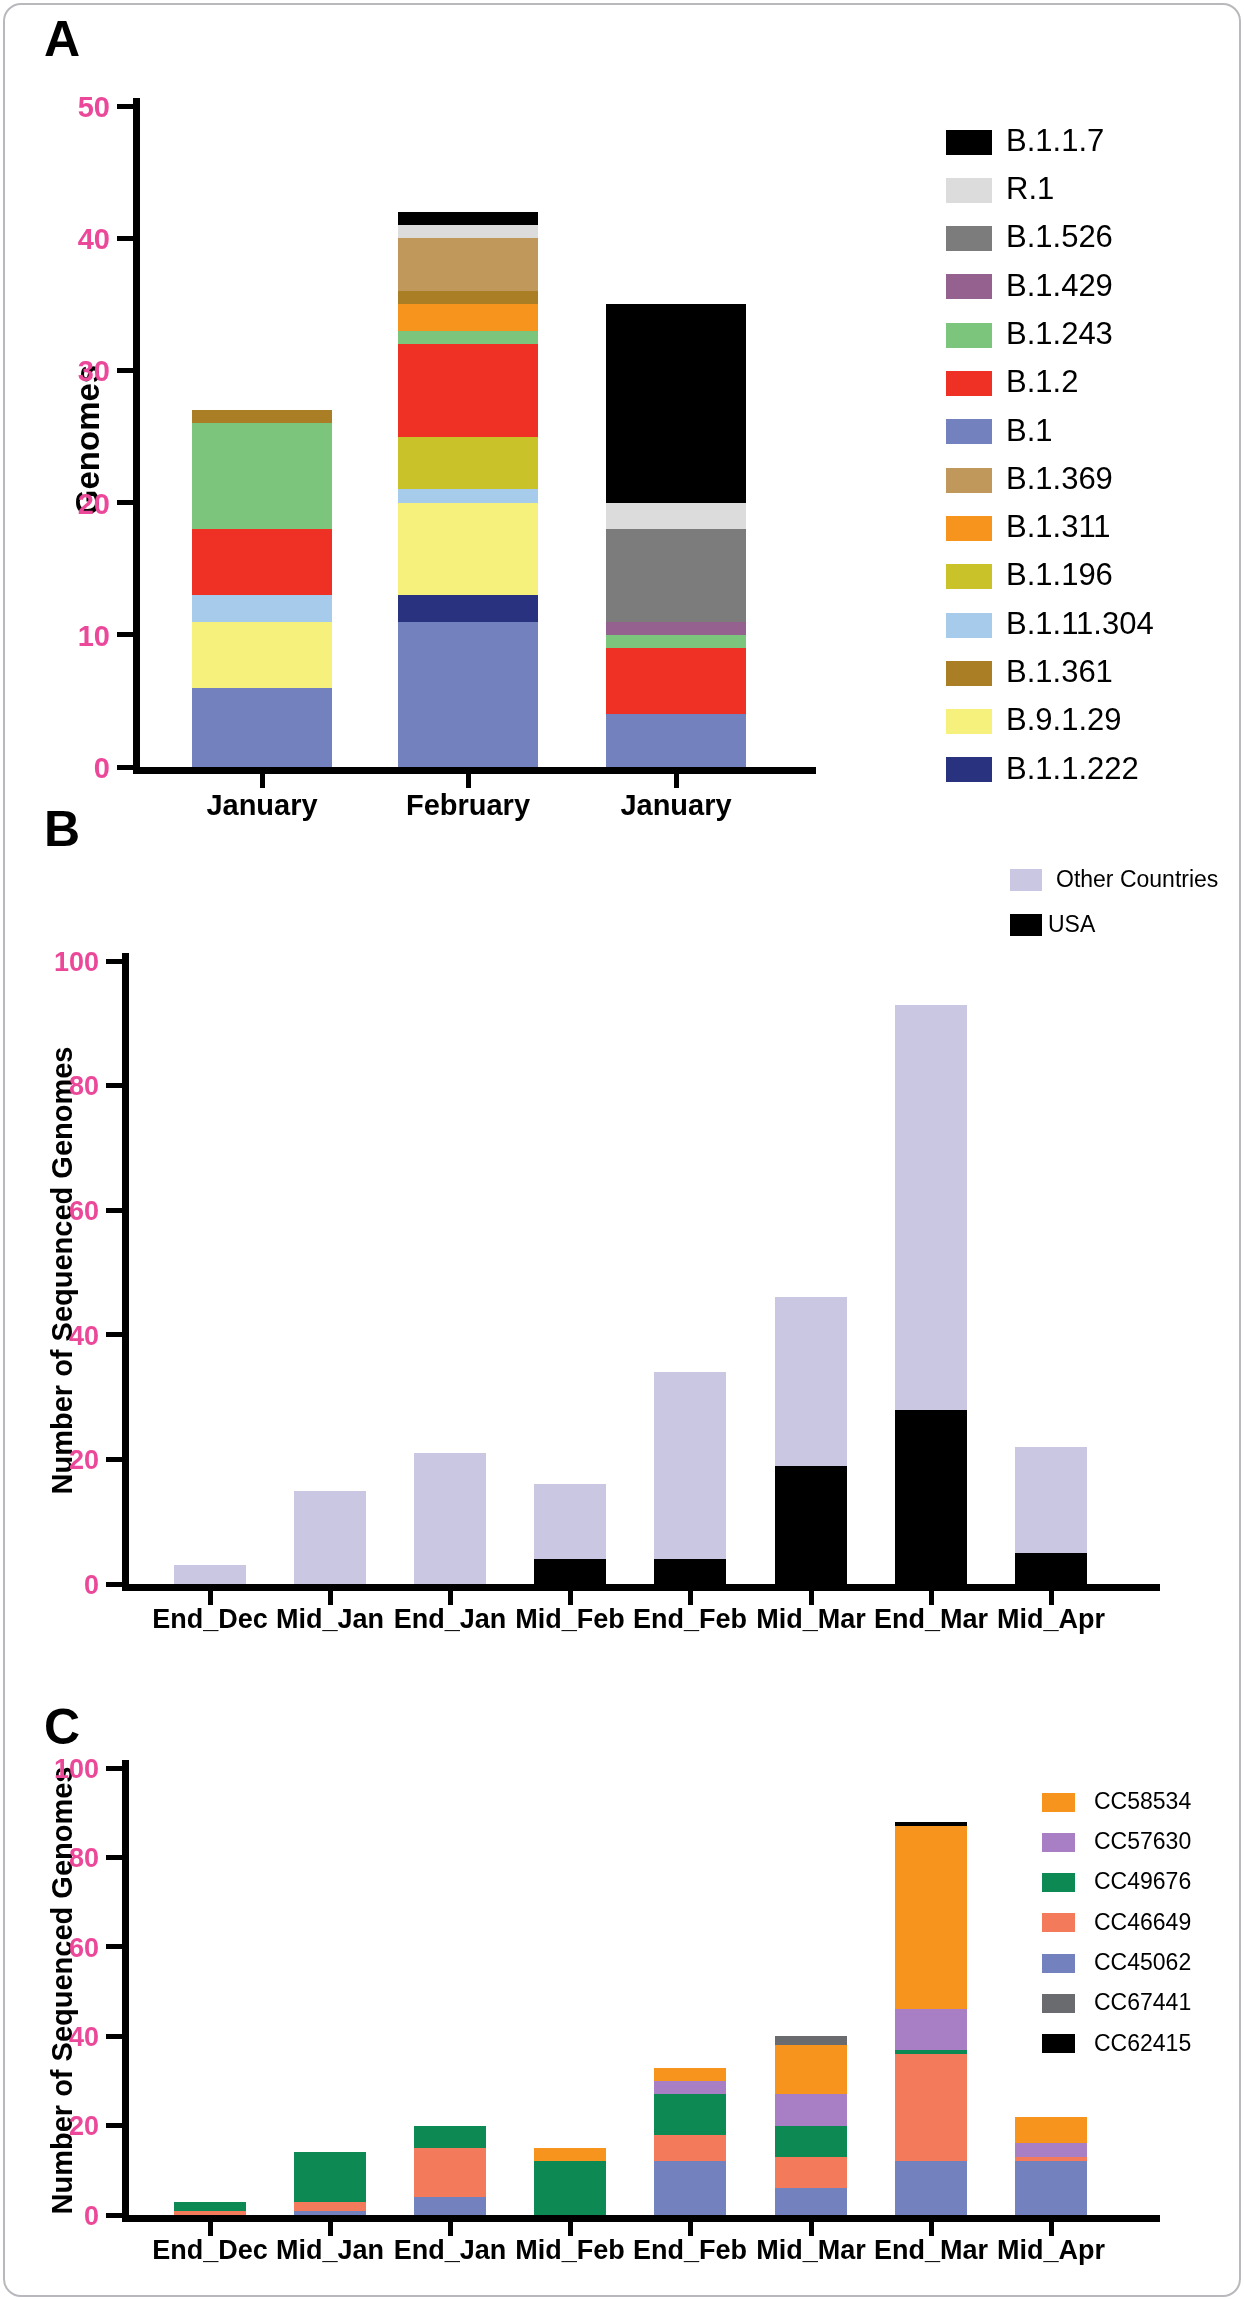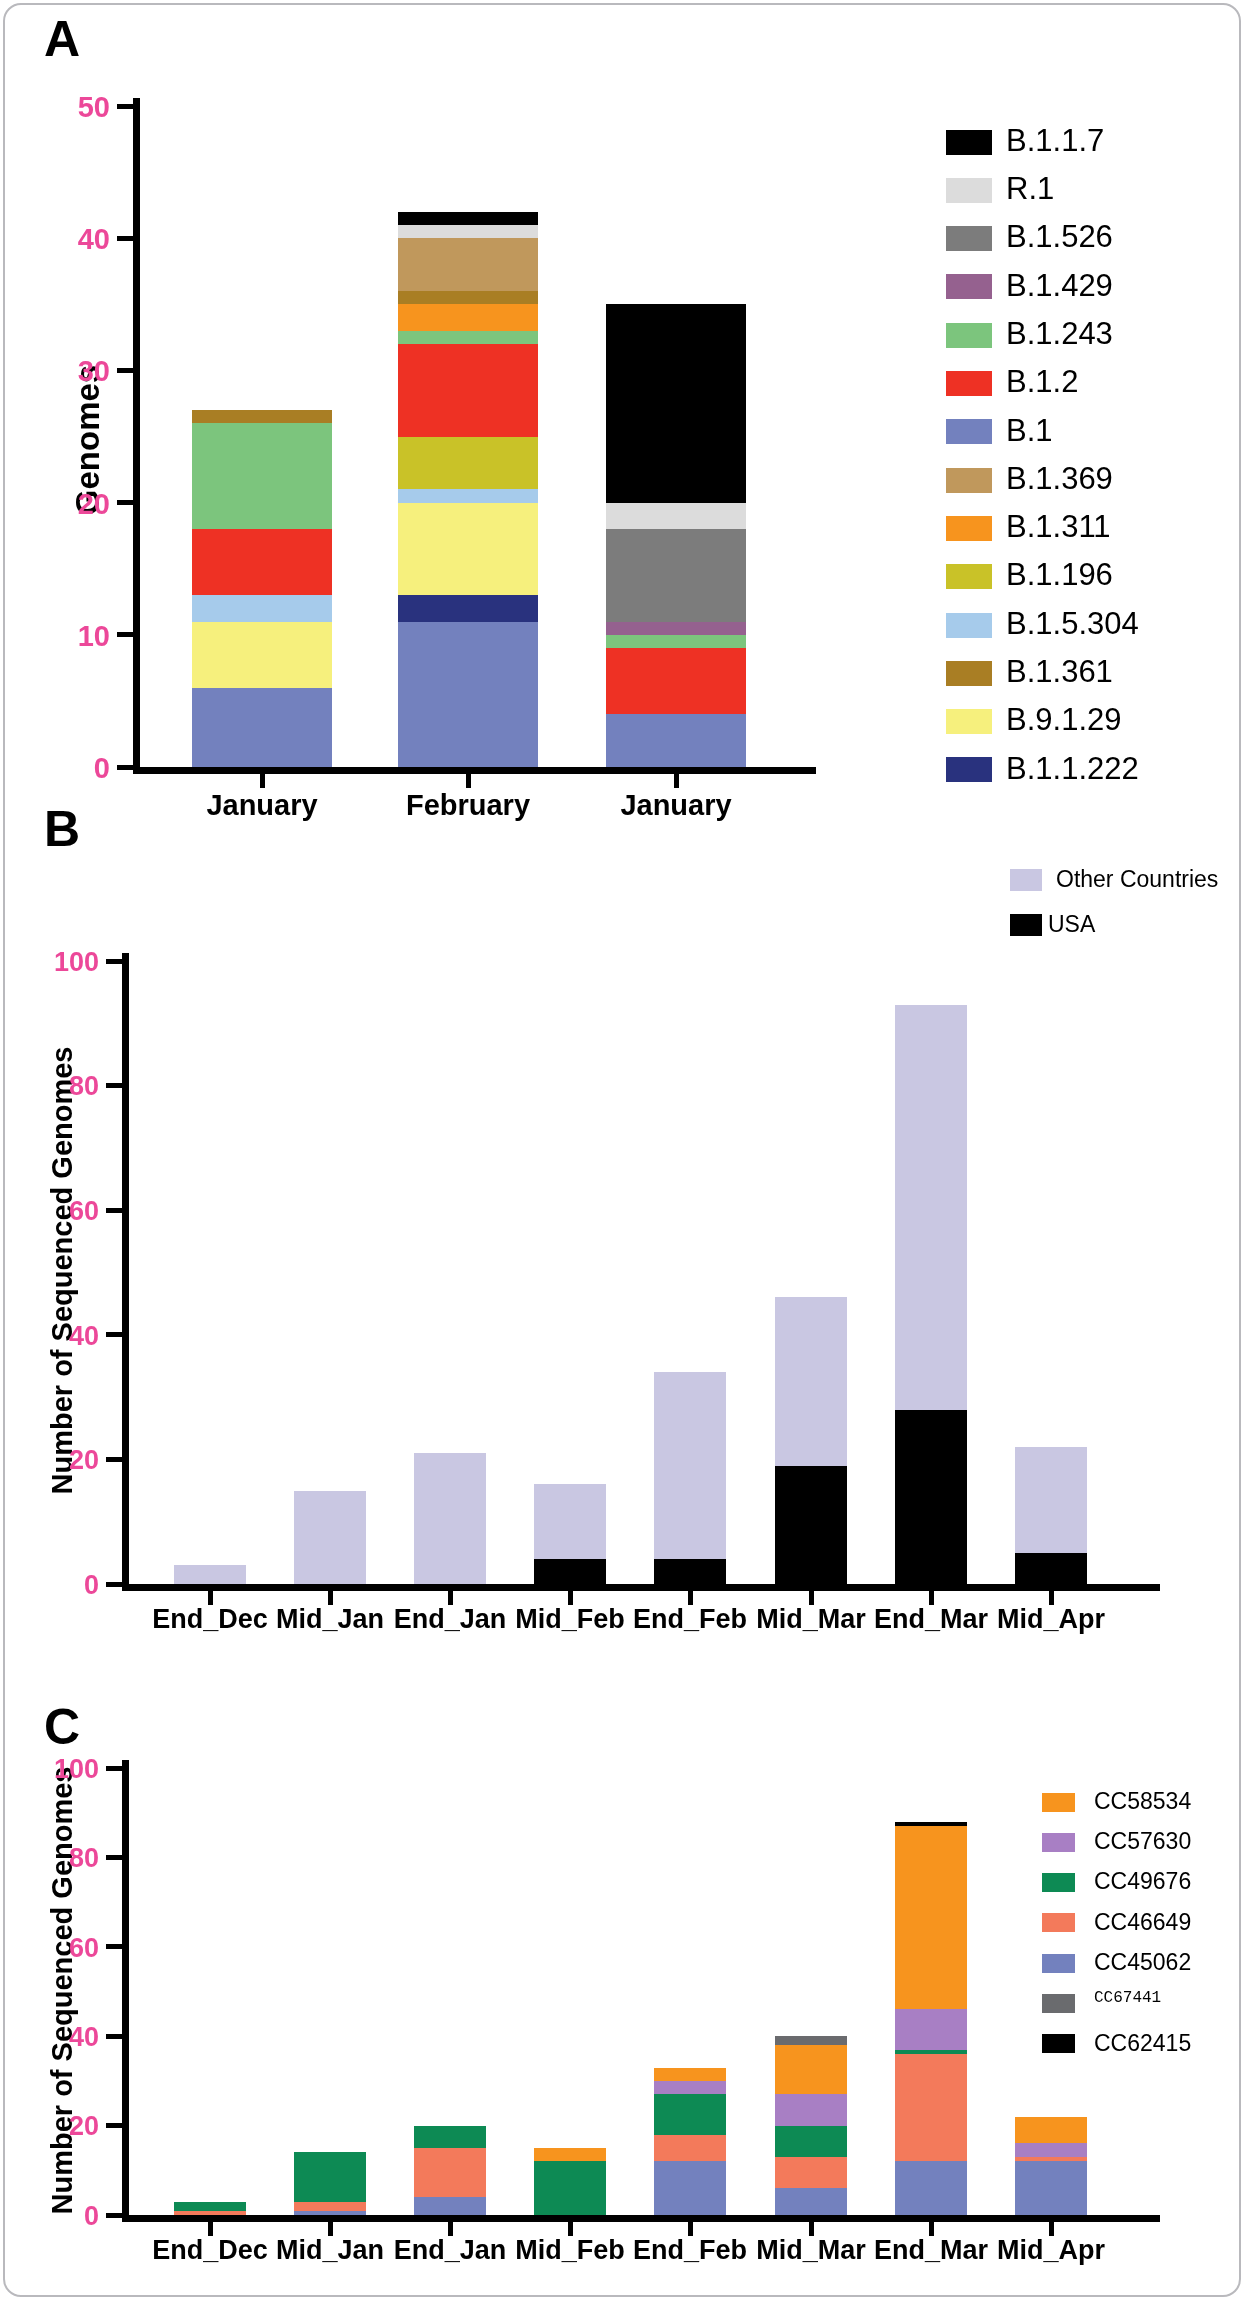--- a/index.html
+++ b/index.html
@@ -245,21 +245,21 @@
       <div class="legend-text" style="left: 1006px; top: 364.28px; font-size: 31px;">B.1.2</div>
       <div class="legend-swatch" style="left: 946px; top: 419.3px; width: 46px; height: 25px; background: rgb(115, 129, 190);"></div>
       <div class="legend-text" style="left: 1006px; top: 412.58px; font-size: 31px;">B.1</div>
       <div class="legend-swatch" style="left: 946px; top: 467.6px; width: 46px; height: 25px; background: rgb(192, 152, 92);"></div>
       <div class="legend-text" style="left: 1006px; top: 460.88px; font-size: 31px;">B.1.369</div>
       <div class="legend-swatch" style="left: 946px; top: 515.9px; width: 46px; height: 25px; background: rgb(247, 148, 30);"></div>
       <div class="legend-text" style="left: 1006px; top: 509.18px; font-size: 31px;">B.1.311</div>
       <div class="legend-swatch" style="left: 946px; top: 564.2px; width: 46px; height: 25px; background: rgb(201, 194, 40);"></div>
       <div class="legend-text" style="left: 1006px; top: 557.48px; font-size: 31px;">B.1.196</div>
       <div class="legend-swatch" style="left: 946px; top: 612.5px; width: 46px; height: 25px; background: rgb(166, 203, 235);"></div>
-      <div class="legend-text" style="left: 1006px; top: 605.78px; font-size: 31px;">B.1.5.304</div>
+      <div class="legend-text" style="left: 1006px; top: 605.78px; font-size: 31px;">B.1.11.304</div>
       <div class="legend-swatch" style="left: 946px; top: 660.8px; width: 46px; height: 25px; background: rgb(169, 126, 36);"></div>
       <div class="legend-text" style="left: 1006px; top: 654.08px; font-size: 31px;">B.1.361</div>
       <div class="legend-swatch" style="left: 946px; top: 709.1px; width: 46px; height: 25px; background: rgb(246, 240, 125);"></div>
       <div class="legend-text" style="left: 1006px; top: 702.38px; font-size: 31px;">B.9.1.29</div>
       <div class="legend-swatch" style="left: 946px; top: 757.4px; width: 46px; height: 25px; background: rgb(41, 50, 126);"></div>
       <div class="legend-text" style="left: 1006px; top: 750.68px; font-size: 31px;">B.1.1.222</div>
     </div>
   <div id="legend-B">
       <div class="legend-swatch" style="left: 1010px; top: 869px; width: 32px; height: 22px; background: rgb(201, 199, 226);"></div>
       <div class="legend-text" style="left: 1048px; top: 865.74px; font-size: 23px; margin-left: 8px;">Other Countries</div>
@@ -271,17 +271,17 @@
       <div class="legend-text" style="left: 1094px; top: 1787.74px; font-size: 23px;">CC58534</div>
       <div class="legend-swatch" style="left: 1042px; top: 1832.8px; width: 33px; height: 19px; background: rgb(168, 127, 196);"></div>
       <div class="legend-text" style="left: 1094px; top: 1828.04px; font-size: 23px;">CC57630</div>
       <div class="legend-swatch" style="left: 1042px; top: 1873.1px; width: 33px; height: 19px; background: rgb(13, 138, 84);"></div>
       <div class="legend-text" style="left: 1094px; top: 1868.34px; font-size: 23px;">CC49676</div>
       <div class="legend-swatch" style="left: 1042px; top: 1913.4px; width: 33px; height: 19px; background: rgb(243, 122, 91);"></div>
       <div class="legend-text" style="left: 1094px; top: 1908.64px; font-size: 23px;">CC46649</div>
       <div class="legend-swatch" style="left: 1042px; top: 1953.7px; width: 33px; height: 19px; background: rgb(115, 129, 190);"></div>
       <div class="legend-text" style="left: 1094px; top: 1948.94px; font-size: 23px;">CC45062</div>
       <div class="legend-swatch" style="left: 1042px; top: 1994px; width: 33px; height: 19px; background: rgb(106, 107, 110);"></div>
-      <div class="legend-text" style="left: 1094px; top: 1989.24px; font-size: 16px; font-family: Liberation Mono, monospace;">CC67441</div>
+      <div class="legend-text" style="left: 1094px; top: 1989.24px; font-size: 23px;">CC67441</div>
       <div class="legend-swatch" style="left: 1042px; top: 2034.3px; width: 33px; height: 19px; background: rgb(0, 0, 0);"></div>
       <div class="legend-text" style="left: 1094px; top: 2029.54px; font-size: 23px;">CC62415</div>
     </div>
 </div>
 
 </body></html>

